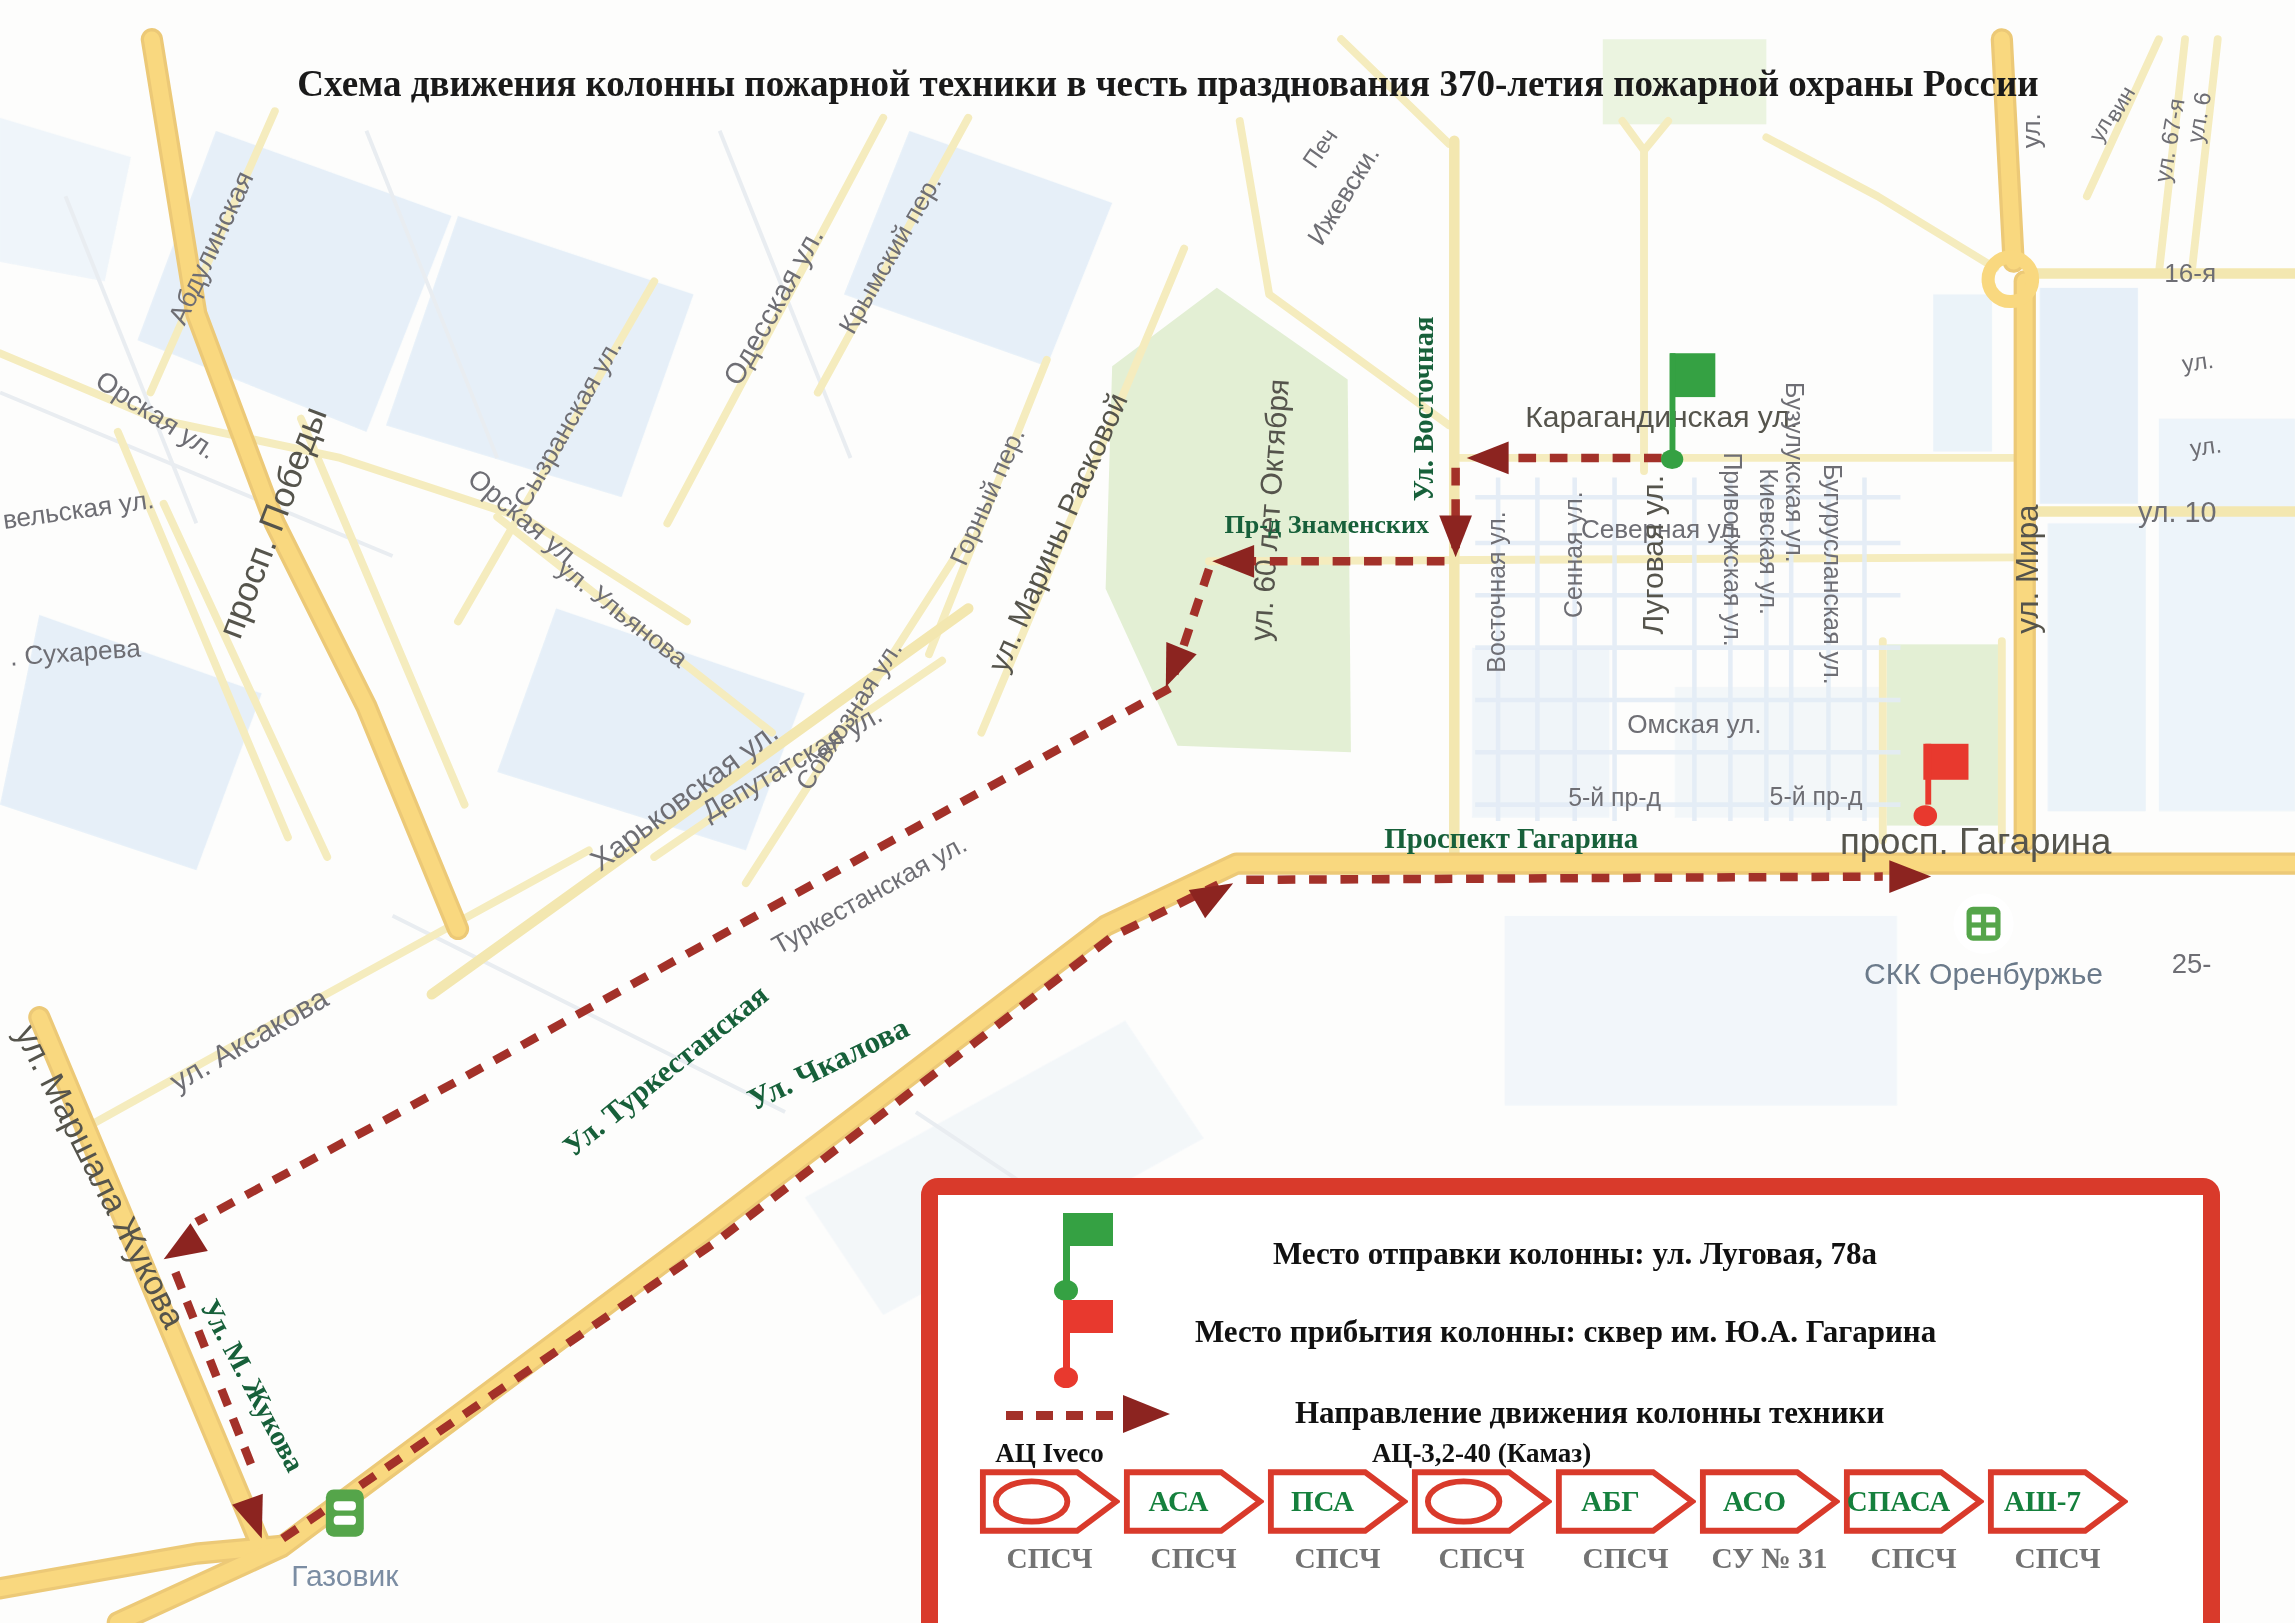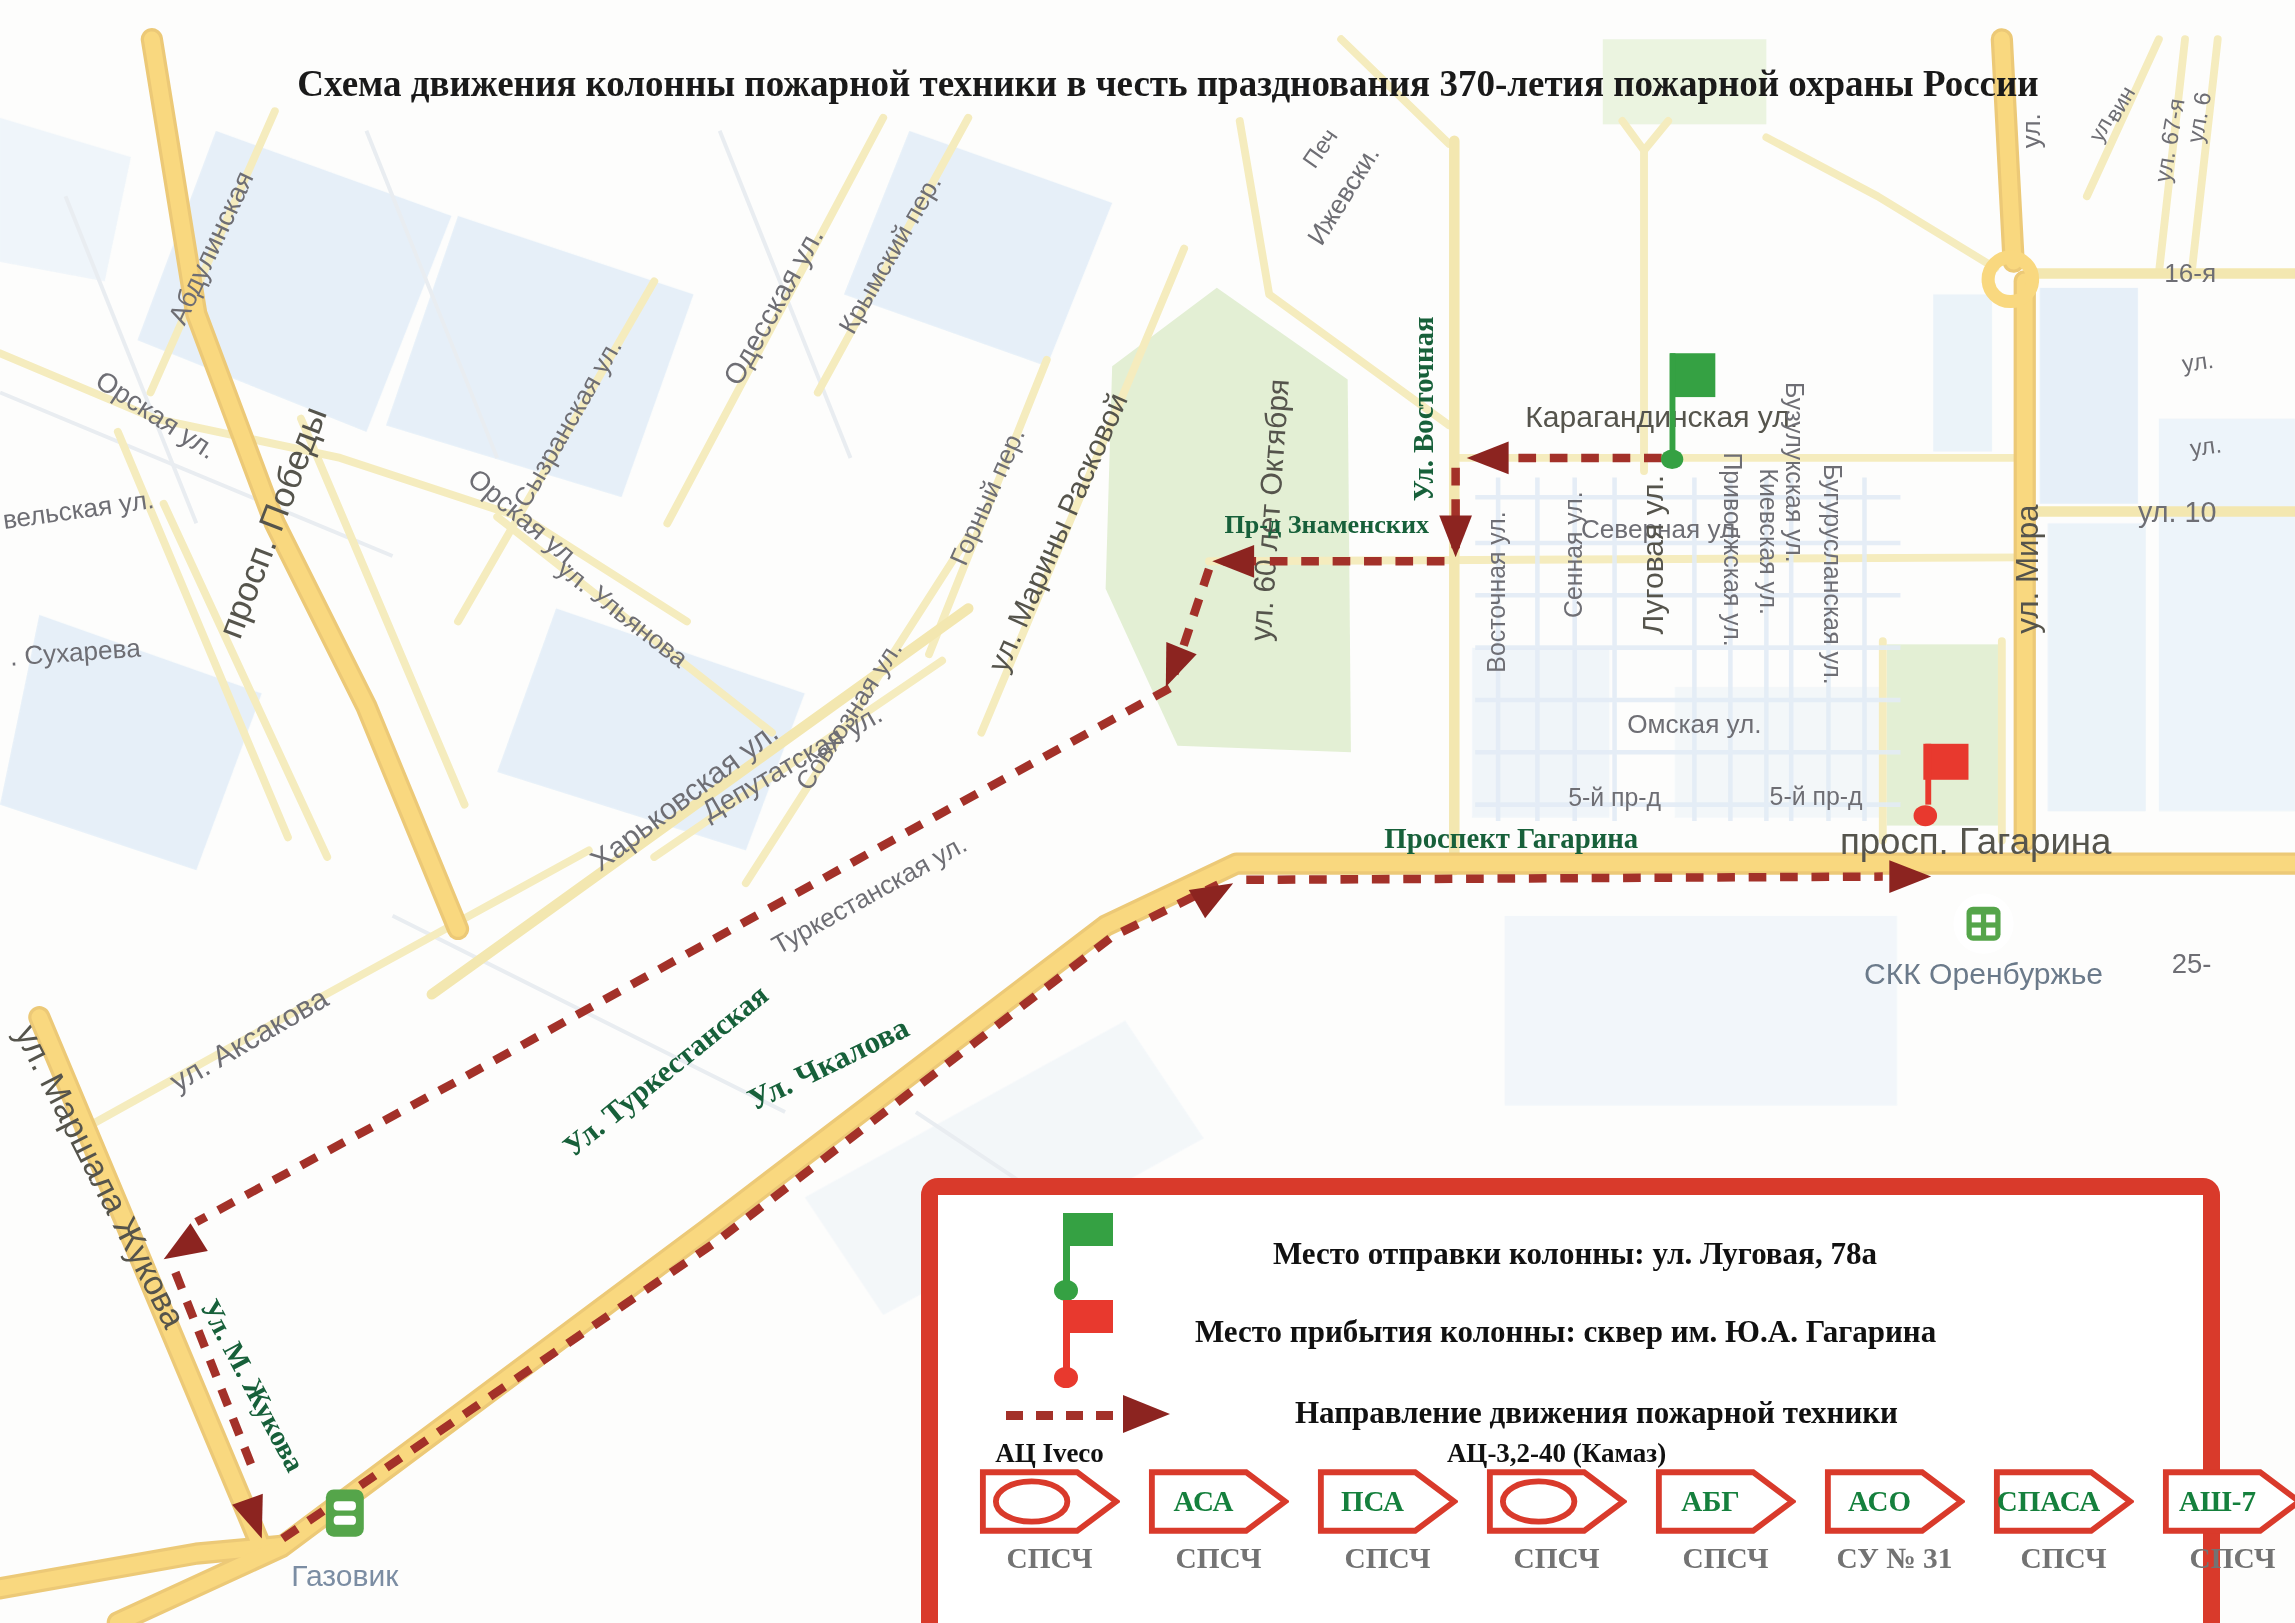--- a/index.html
+++ b/index.html
@@ -16,21 +16,21 @@
   .flagicon{position:absolute;width:65px;height:105px;}
   .flagicon .frect{position:absolute;left:9.2px;top:0;width:50px;height:33px;}
   .flagicon .fpole{position:absolute;left:9.2px;top:0;width:6.5px;height:73px;}
   .flagicon .fdot{position:absolute;left:0px;top:67px;width:23.6px;height:21px;border-radius:50%;}
   .green .frect,.green .fpole,.green .fdot{background:#35a143;}
   .red .frect,.red .fpole,.red .fdot{background:#e8392e;}
   #dirdash{position:absolute;left:68px;top:216px;width:118px;height:8.5px;
     background:repeating-linear-gradient(90deg,#a33129 0 17px,transparent 17px 30px);}
   #dirarrow{position:absolute;left:185px;top:200px;width:0;height:0;
     border-left:47px solid #8c2420;border-top:19.6px solid transparent;border-bottom:19.6px solid transparent;}
-  #vehicles{position:absolute;left:41px;top:274px;width:1230px;display:flex;gap:28px;}
+  #vehicles{position:absolute;left:41px;top:274px;width:1230px;display:flex;gap:3px;}
   .veh{position:relative;width:141px;height:65px;flex:0 0 auto;}
   .veh .toplab{position:absolute;left:50%;transform:translateX(-50%);top:-31px;
      font-family:"Liberation Serif",serif;font-weight:bold;font-size:27px;color:#111;white-space:nowrap;}
   .veh .innerlab{position:absolute;left:0;top:0;width:111px;height:65px;display:flex;align-items:center;justify-content:center;
      font-family:"Liberation Serif",serif;font-weight:bold;font-size:29px;color:#15803d;}
   .veh .botlab{position:absolute;left:50%;transform:translateX(-50%);top:73px;
      font-family:"Liberation Serif",serif;font-weight:bold;font-size:29.4px;color:#737373;white-space:nowrap;}
 </style>
 </head>
 <body>
@@ -261,21 +261,21 @@
     </div>
     <div class="flagicon red" style="left:116px;top:105px;">
       <div class="frect"></div>
         <div class="fpole"></div>
         <div class="fdot"></div>
     </div>
     <div class="lline" style="left:335px;top:41px;">Место отправки колонны: ул. Луговая, 78а</div>
     <div class="lline" style="left:257px;top:119px;">Место прибытия колонны: сквер им. Ю.А. Гагарина</div>
     <div id="dirdash"></div>
     <div id="dirarrow"></div>
-    <div class="lline" style="left:357px;top:200px;">Направление движения пожарной техники</div>
+    <div class="lline" style="left:357px;top:200px;">Направление движения колонны техники</div>
     <div id="vehicles">
         <div class="veh"><svg width="141" height="65" viewBox="0 0 215 100">
             <polygon points="5,5 150,5 210,50 150,95 5,95" fill="#ffffff" stroke="#d93a2b" stroke-width="9"></polygon>
             <ellipse cx="80" cy="50" rx="55" ry="31" fill="none" stroke="#d93a2b" stroke-width="9"></ellipse>
           </svg><div class="toplab">АЦ Iveco</div><div class="botlab">СПСЧ</div></div>
         <div class="veh"><svg width="141" height="65" viewBox="0 0 215 100">
             <polygon points="5,5 150,5 210,50 150,95 5,95" fill="#ffffff" stroke="#d93a2b" stroke-width="9"></polygon>
           </svg><div class="innerlab">АСА</div><div class="botlab">СПСЧ</div></div>
         <div class="veh"><svg width="141" height="65" viewBox="0 0 215 100">
             <polygon points="5,5 150,5 210,50 150,95 5,95" fill="#ffffff" stroke="#d93a2b" stroke-width="9"></polygon>

